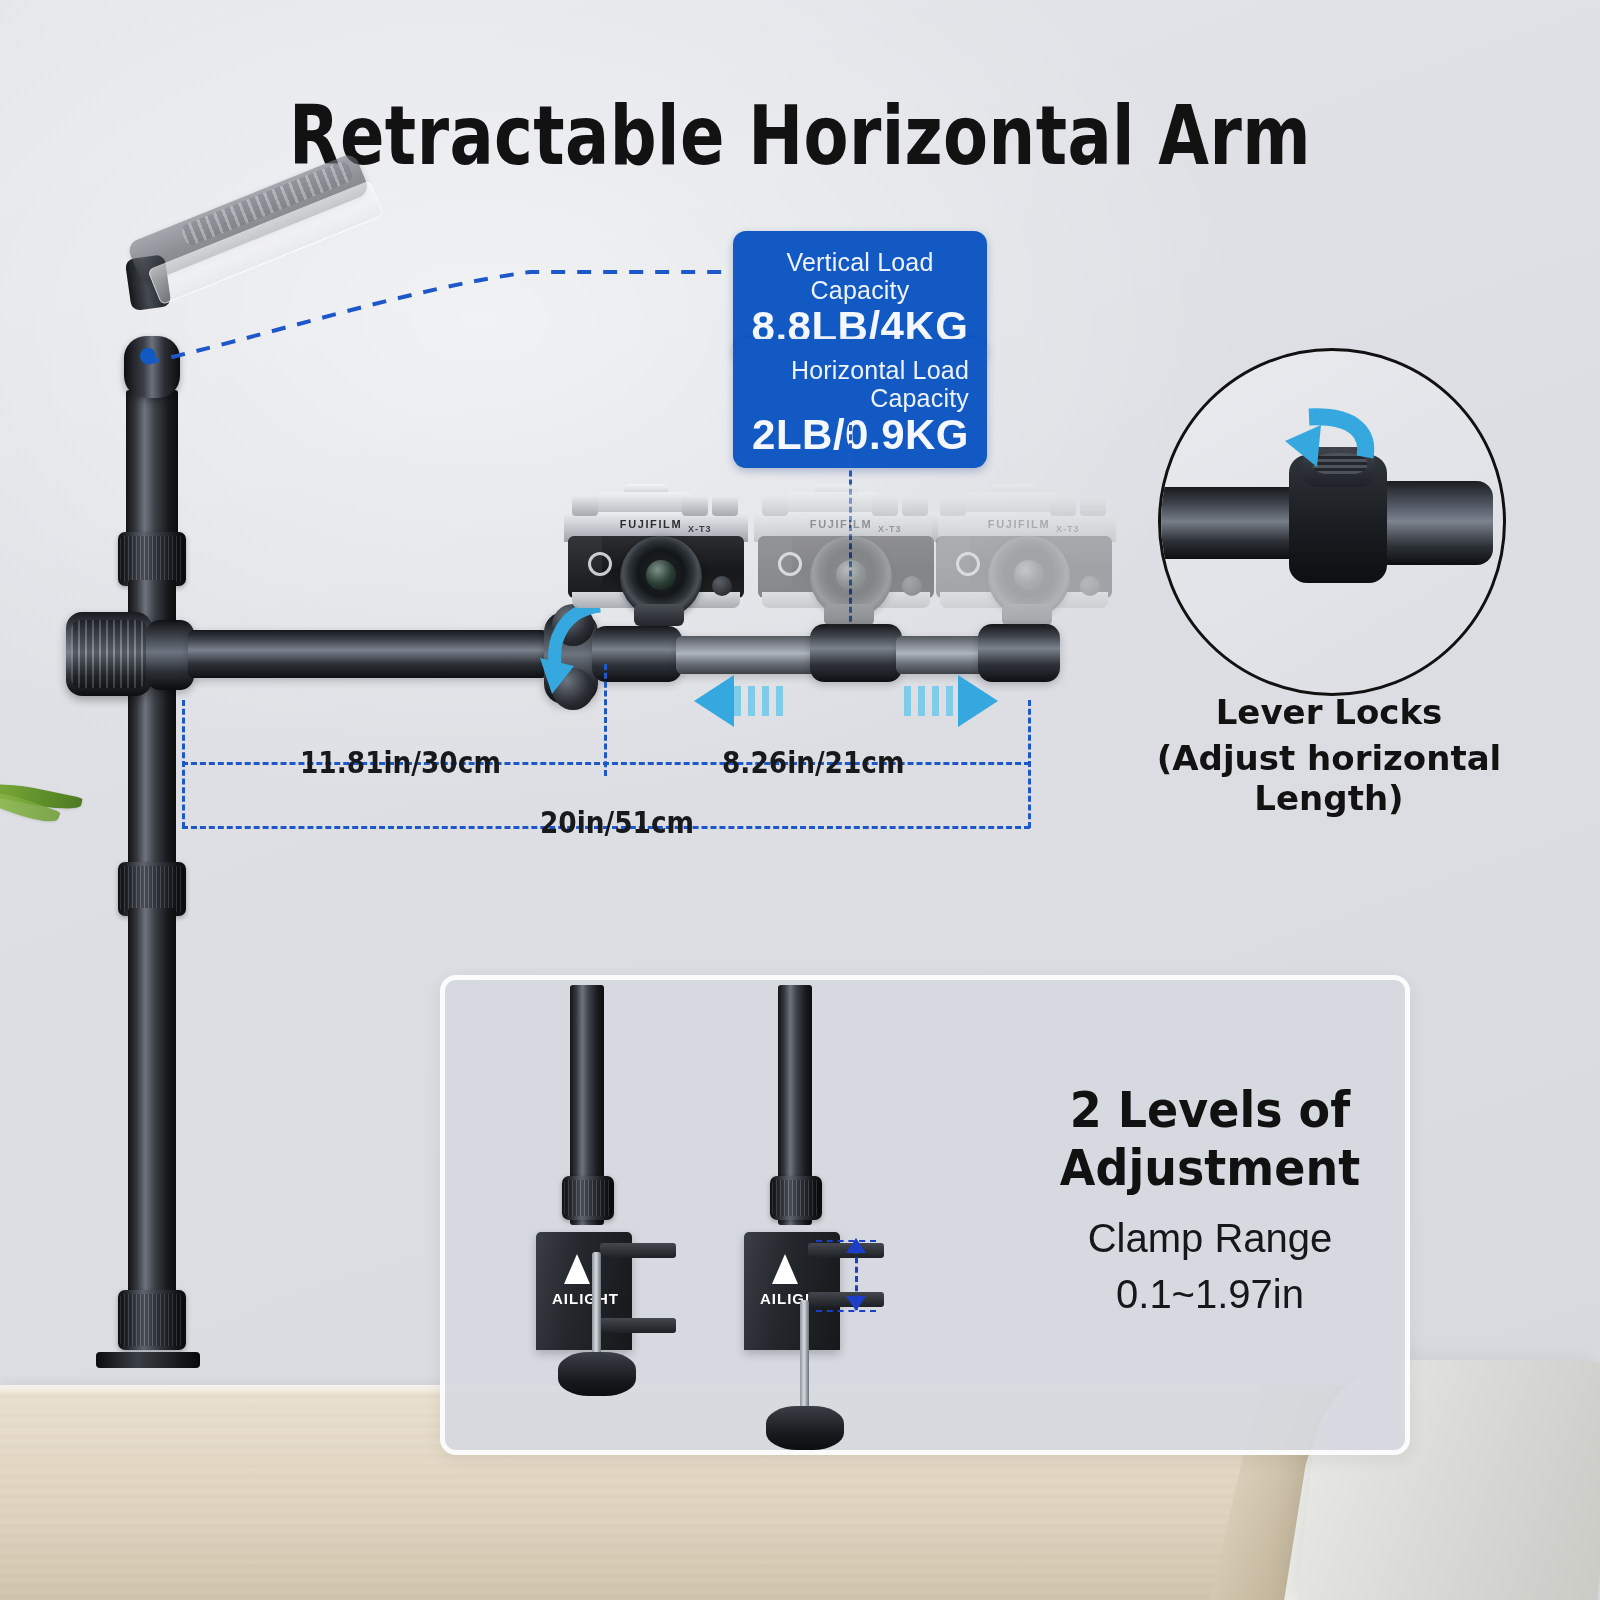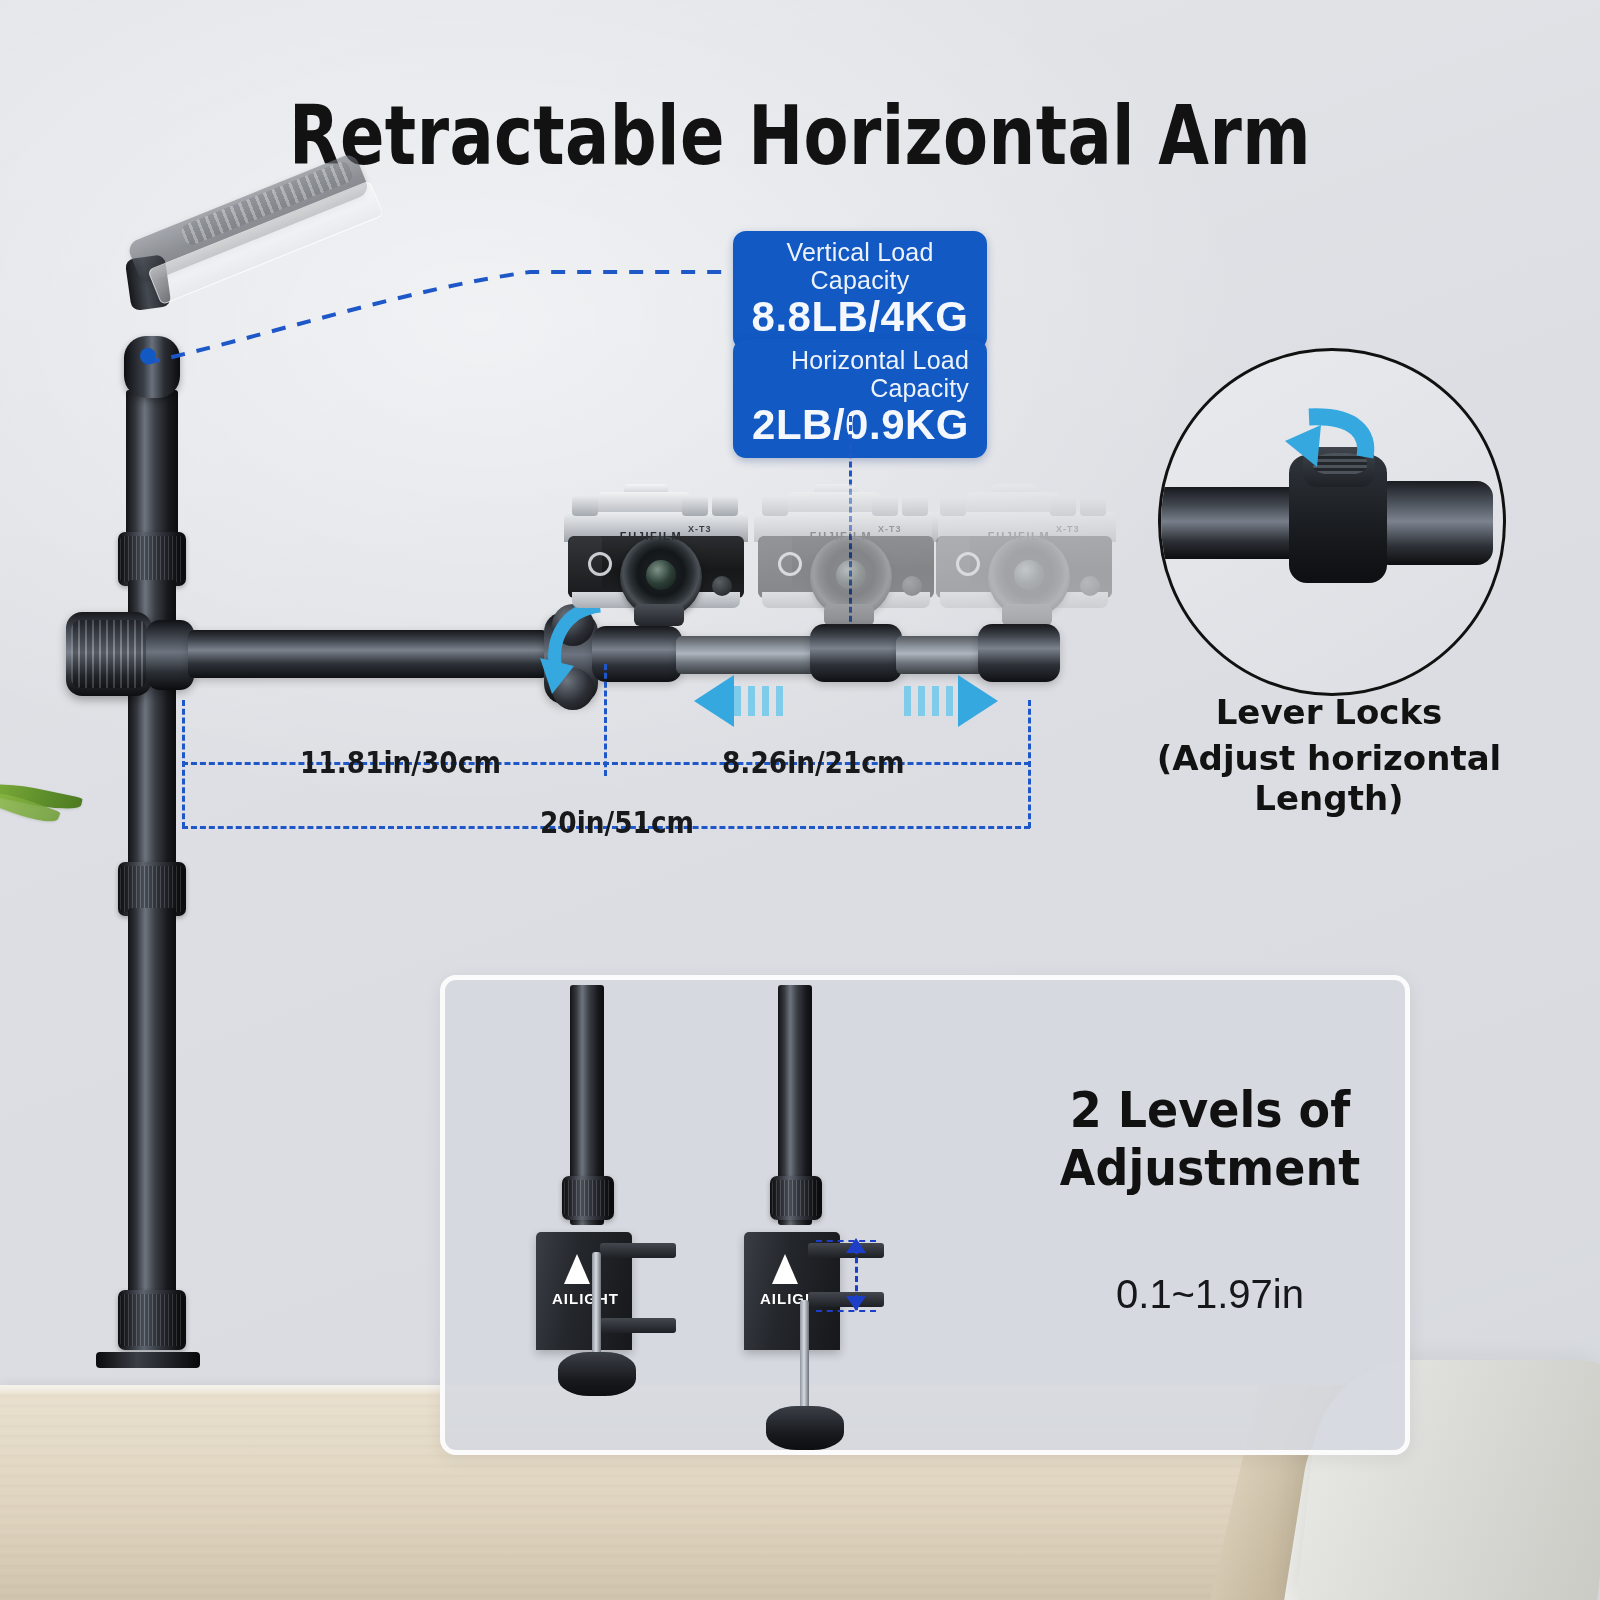--- a/index.html
+++ b/index.html
@@ -108,35 +108,35 @@
     background:radial-gradient(circle at 50% 45%,#20262a 0%,#141719 38%,#2b3135 52%,#4a5055 62%,#1b1e21 74%,#2e3337 86%,#15181a 100%);
     box-shadow:0 2px 6px rgba(0,0,0,.35);}
   .cam .lens:after{content:"";position:absolute;left:26px;top:24px;width:30px;height:30px;border-radius:50%;
     background:radial-gradient(circle at 38% 32%,#7e9288,#2d4038 50%,#0d1412);}
   .cam .dial{position:absolute;top:4px;width:26px;height:20px;border-radius:4px;
     background:linear-gradient(180deg,#e7e9eb,#a5aab0);}
   .cam .d1{left:10px;} .cam .d2{left:120px;} .cam .d3{left:150px;}
   .cam .vf{position:absolute;left:62px;top:-8px;width:44px;height:12px;border-radius:5px 5px 0 0;
     background:linear-gradient(180deg,#f4f5f6,#c6c9ce);}
   .cam .brand{position:absolute;left:46px;top:26px;width:86px;text-align:center;
-    font-size:11px;font-weight:700;letter-spacing:1.6px;color:#2b2d31;margin-top:12px;}
+    font-size:11px;font-weight:700;letter-spacing:1.6px;color:#2b2d31;}
   .cam .model{position:absolute;left:126px;top:32px;font-size:9px;font-weight:700;
     letter-spacing:1px;color:#3a3d42;}
   .cam .ring{position:absolute;left:26px;top:60px;width:18px;height:18px;border-radius:50%;
     border:3px solid #c9ccd1;}
   .cam .knobr{position:absolute;left:150px;top:84px;width:20px;height:20px;border-radius:50%;
     background:radial-gradient(circle at 35% 30%,#5a6066,#1b1d20);}
   .cam.ghost{opacity:.46;filter:saturate(.45);}
   .cam.ghost2{opacity:.30;filter:saturate(.35);}
   .cam .mount{position:absolute;left:72px;top:112px;width:50px;height:22px;border-radius:6px;
     background:linear-gradient(180deg,#4b5057,#22252a);}
 
   
   .badge{position:absolute;background:#1259c4;border-radius:13px;
-    padding:7px 18px 11px;text-align:center;color:#fff;
+    padding:17px 18px 11px;text-align:center;color:#fff;
     box-shadow:0 3px 9px rgba(10,50,120,.28);}
   .badge .b-lbl{font-size:25px;font-weight:400;letter-spacing:.2px;line-height:1.12;color:#eef3fb;}
   .badge .b-val{font-size:42px;font-weight:700;line-height:1.08;letter-spacing:.5px;color:#f4f7fc;}
 
   
   .dash-h{position:absolute;height:0;border-top:3px dashed #1d57c8;}
   .dash-v{position:absolute;width:0;border-left:3px dashed #1d57c8;}
   .dim-txt{position:absolute;font-family:"DejaVu Sans",sans-serif;font-weight:700;
     color:#18191b;font-size:30px;transform:scaleX(.88);transform-origin:left center;white-space:nowrap;}
 
@@ -371,15 +371,16 @@
   <div class="clamp-knob" style="left:766px;top:1406px;"></div>
 
   <div class="dim-arrow-v" style="left:855px;top:1248px;height:62px;"></div>
   <div class="tri-up" style="left:846px;top:1238px;"></div>
   <div class="tri-dn" style="left:846px;top:1296px;"></div>
   <div class="dash-h" style="left:816px;top:1240px;width:60px;border-top:2px dashed #1d3fc8;"></div>
   <div class="dash-h" style="left:816px;top:1310px;width:60px;border-top:2px dashed #1d3fc8;"></div>
 
   <div class="card-txt ct-h" style="left:1010px;top:1082px;width:400px;">2 Levels of</div>
   <div class="card-txt ct-h" style="left:1010px;top:1140px;width:400px;">Adjustment</div>
+  <div class="card-txt ct-s" style="left:1010px;top:1212px;width:400px;">Clamp Range</div>
   <div class="card-txt ct-s" style="left:1010px;top:1268px;width:400px;">0.1~1.97in</div>
 
 </div>
 
 </body></html>

